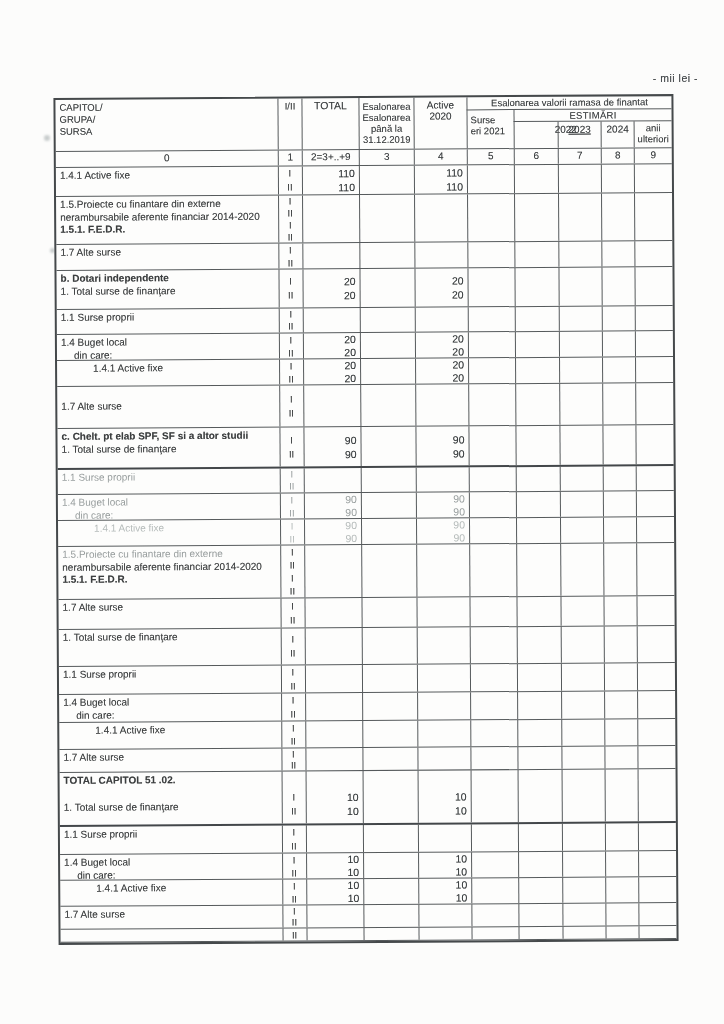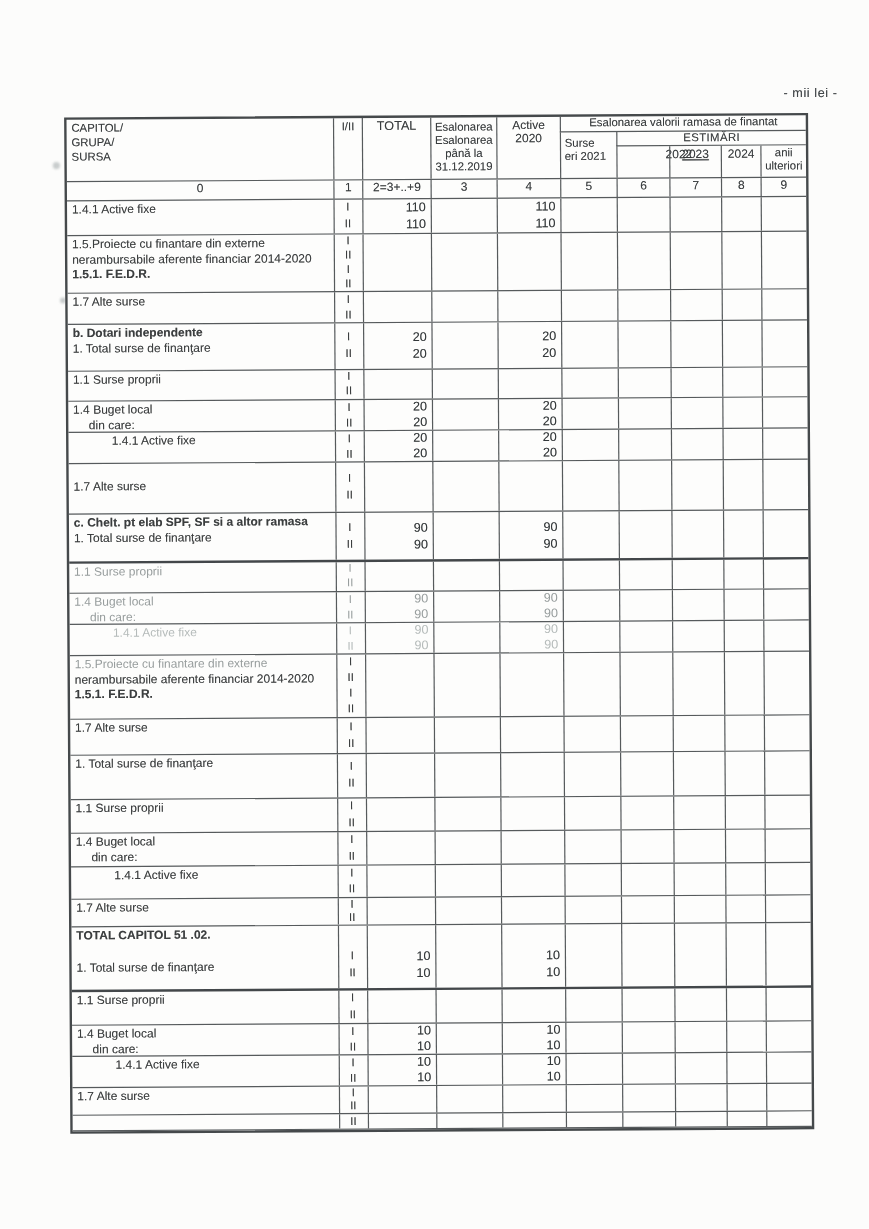--- a/index.html
+++ b/index.html
@@ -467,21 +467,21 @@
           <div class="vl" style="left: 303px;"></div>
           <div class="vl" style="left: 358px;"></div>
           <div class="vl" style="left: 411px;"></div>
           <div class="vl" style="left: 458px;"></div>
           <div class="vl" style="left: 502px;"></div>
           <div class="vl" style="left: 545px;"></div>
           <div class="vl" style="left: 578px;"></div>
         </div>
         <div class="sec thick" style="height: 41px;">
           <div class="lab">
-            <div class="ll b">c. Chelt. pt elab SPF, SF si a altor ramasa</div>
+            <div class="ll b">c. Chelt. pt elab SPF, SF si a altor studii</div>
             <div class="ll">1. Total surse de finanţare</div>
           </div>
           <div class="rows">
             <div class="srow" style="height: 14px; line-height: 14px;">
               <div class="m">I</div>
               <div class="v">90</div>
               <div class="e"></div>
               <div class="v">90</div>
               <div class="e"></div>
               <div class="e"></div>

